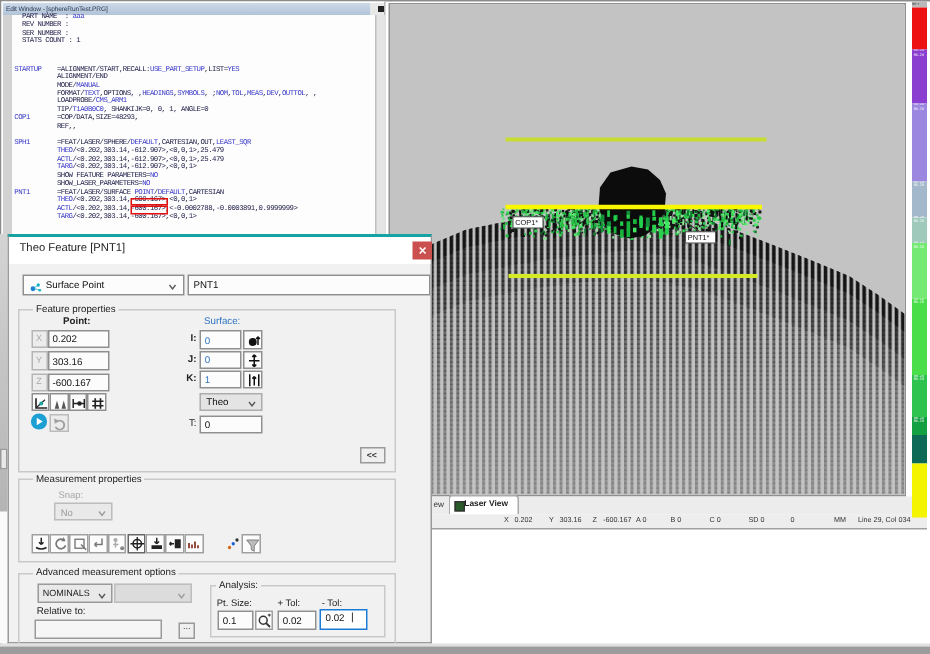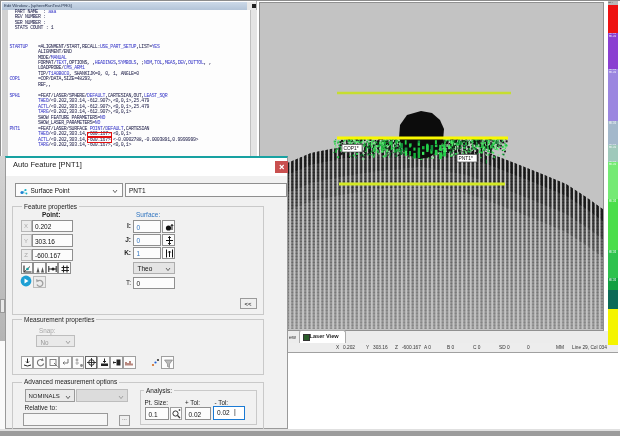--- a/index.html
+++ b/index.html
@@ -1329,21 +1329,21 @@
 <div style="position:absolute;left:609px;top:33px;width:8px;height:5.6px;font:2.6px/2.8px 'Liberation Mono';color:rgba(255,255,255,0.92);overflow:hidden;letter-spacing:-0.2px">88.29<br>86.29</div>
 <div style="position:absolute;left:609px;top:69px;width:8px;height:5.6px;font:2.6px/2.8px 'Liberation Mono';color:rgba(255,255,255,0.92);overflow:hidden;letter-spacing:-0.2px">88.29<br>86.29</div>
 <div style="position:absolute;left:609px;top:120.5px;width:8px;height:5.6px;font:2.6px/2.8px 'Liberation Mono';color:rgba(255,255,255,0.92);overflow:hidden;letter-spacing:-0.2px">88.29<br>86.29</div>
 <div style="position:absolute;left:609px;top:144px;width:8px;height:5.6px;font:2.6px/2.8px 'Liberation Mono';color:rgba(255,255,255,0.92);overflow:hidden;letter-spacing:-0.2px">88.29<br>86.29</div>
 <div style="position:absolute;left:609px;top:161px;width:8px;height:5.6px;font:2.6px/2.8px 'Liberation Mono';color:rgba(255,255,255,0.92);overflow:hidden;letter-spacing:-0.2px">88.29<br>86.29</div>
 <div style="position:absolute;left:609px;top:198.5px;width:8px;height:5.6px;font:2.6px/2.8px 'Liberation Mono';color:rgba(255,255,255,0.92);overflow:hidden;letter-spacing:-0.2px">88.29<br>86.29</div>
 <div style="position:absolute;left:609px;top:249.5px;width:8px;height:5.6px;font:2.6px/2.8px 'Liberation Mono';color:rgba(255,255,255,0.92);overflow:hidden;letter-spacing:-0.2px">88.29<br>86.29</div>
 <div style="position:absolute;left:609px;top:277.5px;width:8px;height:5.6px;font:2.6px/2.8px 'Liberation Mono';color:rgba(255,255,255,0.92);overflow:hidden;letter-spacing:-0.2px">88.29<br>86.29</div>
 <div style="position:absolute;left:5px;top:156px;width:283px;height:273px;background:#f1f1f1;border:0.8px solid #9a9a9a;border-top:2px solid #18a2a2;box-sizing:border-box"></div>
 <div style="position:absolute;left:6px;top:158px;width:281px;height:18px;background:#fff"></div>
-<div style="position:absolute;left:13px;top:159.5px;font:7.5px 'Liberation Sans';color:#222">Auto Feature [PNT1]</div>
+<div style="position:absolute;left:13px;top:159.5px;font:7.5px 'Liberation Sans';color:#222">Theo Feature [PNT1]</div>
 <div style="position:absolute;left:274.5px;top:160.5px;width:13.5px;height:12px;background:#c9504f">
     <svg width="13.5" height="12" style="display:block">
       <path d="M4.8,4 L8.7,8 M8.7,4 L4.8,8" stroke="#fff" stroke-width="1.1"></path>
     </svg>
   </div>
 <div style="position:absolute;left:14.5px;top:183px;width:108px;height:14px;background:#fcfcfc;border:0.7px solid #8f8f8f;box-sizing:border-box;overflow:hidden">
     <span style="position:absolute;left:3px;top:2.5px">
       <svg width="10" height="9" viewBox="0 0 10 9" style="display:block">
         <circle cx="3" cy="5.5" r="1.6" fill="#1f7fd4"></circle>
         <circle cx="6.5" cy="3" r="1.1" fill="#16b0c8"></circle>

